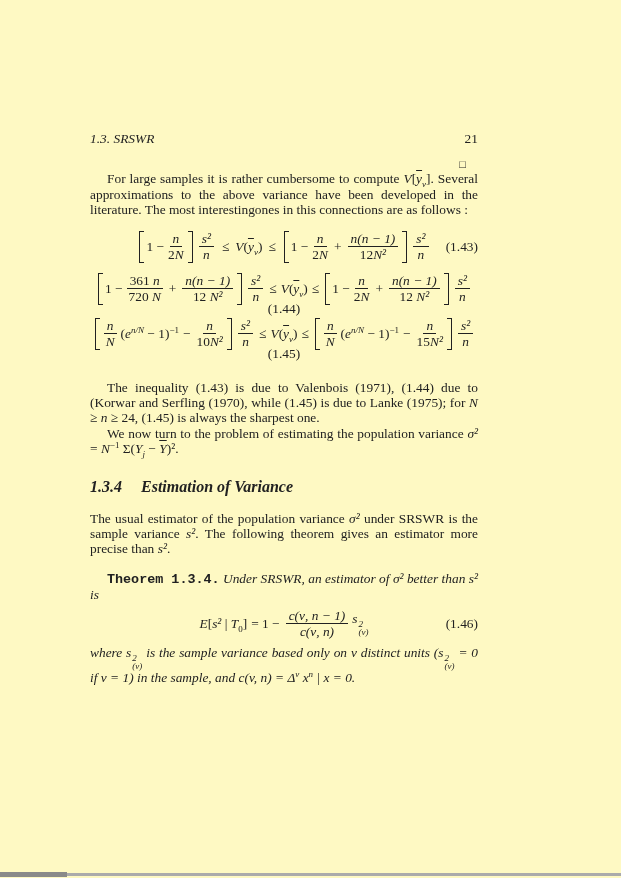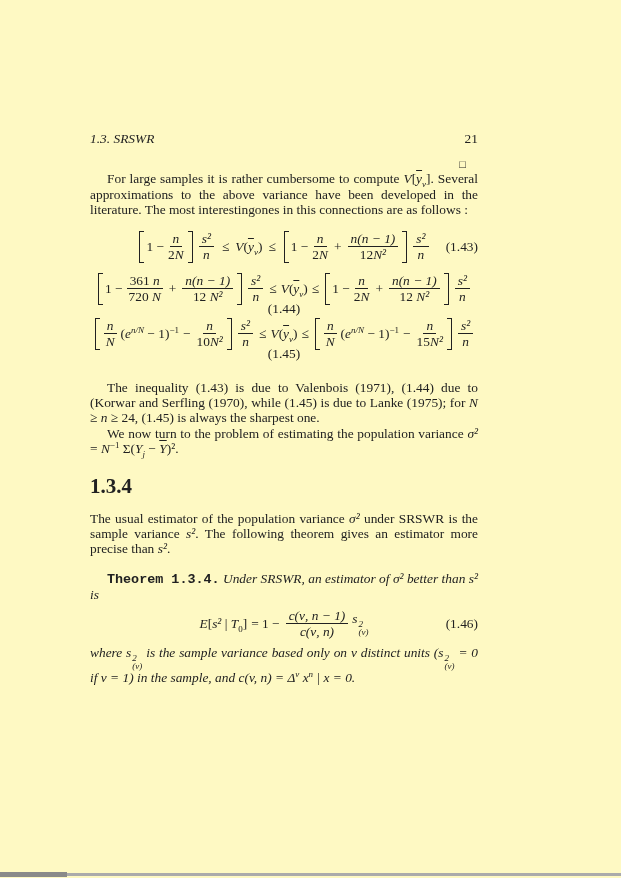--- a/index.html
+++ b/index.html
@@ -31,22 +31,22 @@
   .frac .num { border-bottom:1px solid #212121; padding:0 3px 1px; white-space:nowrap; }
   .frac .den { padding-top:1px; white-space:nowrap; }
   .brl { align-self:stretch; width:4px; border:1px solid #212121; border-right:none; margin:1px 0 1px 2px; }
   .brr { align-self:stretch; width:4px; border:1px solid #212121; border-left:none; margin:1px 2px 1px 0; }
   .sp { margin:0 4px; }
   .sps { margin:0 2px; }
   .supsub { display:inline-flex; flex-direction:column; align-items:flex-start;
             font-size:9px; line-height:8px; vertical-align:-4px; margin-left:1px; }
   .nowrap { white-space:nowrap; }
 
-  .heading { display:flex; gap:19px; font-weight:bold; font-size:21px;
-             margin:20px 0 15px; text-align:right; line-height:19px; }
+  .heading { display:flex; gap:19px; font-weight:bold; font-size:16px;
+             margin:20px 0 15px; text-align:right; line-height:19px;font-style:italic; }
   .thm { text-align:justify; text-align-last:justify; margin-top:14px; }
 
   
   .hscroll-track { position:absolute; left:0; bottom:2px; width:621px; height:3px; background:#ababab; }
   .hscroll-thumb { position:absolute; left:0; top:-1px; width:67px; height:5px; background:#8a8a8a; }
 </style>
 </head>
 <body>
 
 <div class="page">
@@ -177,20 +177,21 @@
       </div>
       <div class="eqlblrow">(1.45)</div>
     </div>
 
     <p class="ind" style="margin-top:20px;"><span>The inequality (1.43) is due to Valenbois (1971), (1.44) due to (Korwar and Serfling (1970), while (1.45) is due to Lanke (1975); for </span><span class="it">N</span><span> ≥ </span><span class="it">n</span><span> ≥ 24, (1.45) is always the sharpest one.</span></p>
 
     <p class="ind"><span>We now turn to the problem of estimating the population variance </span><span class="it">σ²</span><span> = </span><span class="it">N</span><sup>−1</sup><span> Σ(</span><span class="it">Y</span><sub class="it">j</sub><span> − </span><span class="ov">Y</span><span>)².</span></p>
 
     <h2 class="heading">
       <span>1.3.4</span>
+      <span>Estimation of Variance</span>
     </h2>
 
     <p><span>The usual estimator of the population variance </span><span class="it">σ²</span><span> under SRSWR is the sample variance </span><span class="it">s²</span><span>. The following theorem gives an estimator more precise than </span><span class="it">s²</span><span>.</span></p>
 
     <p class="thm ind"><span class="bold rm">Theorem 1.3.4.</span><span class="it"> Under SRSWR, an estimator of </span><span class="it">σ²</span><span class="it"> better than </span><span class="it">s²</span></p>
     <p class="it">is</p>
 
     <div class="eq" style="margin-top:4px;">
       <span class="nowrap"><span>E</span><span class="rm">[</span><span>s²</span><span class="rm"> | </span><span>T</span><sub class="rm">0</sub><span class="rm">]</span></span>
       <span class="rm sps">= 1 −</span>

